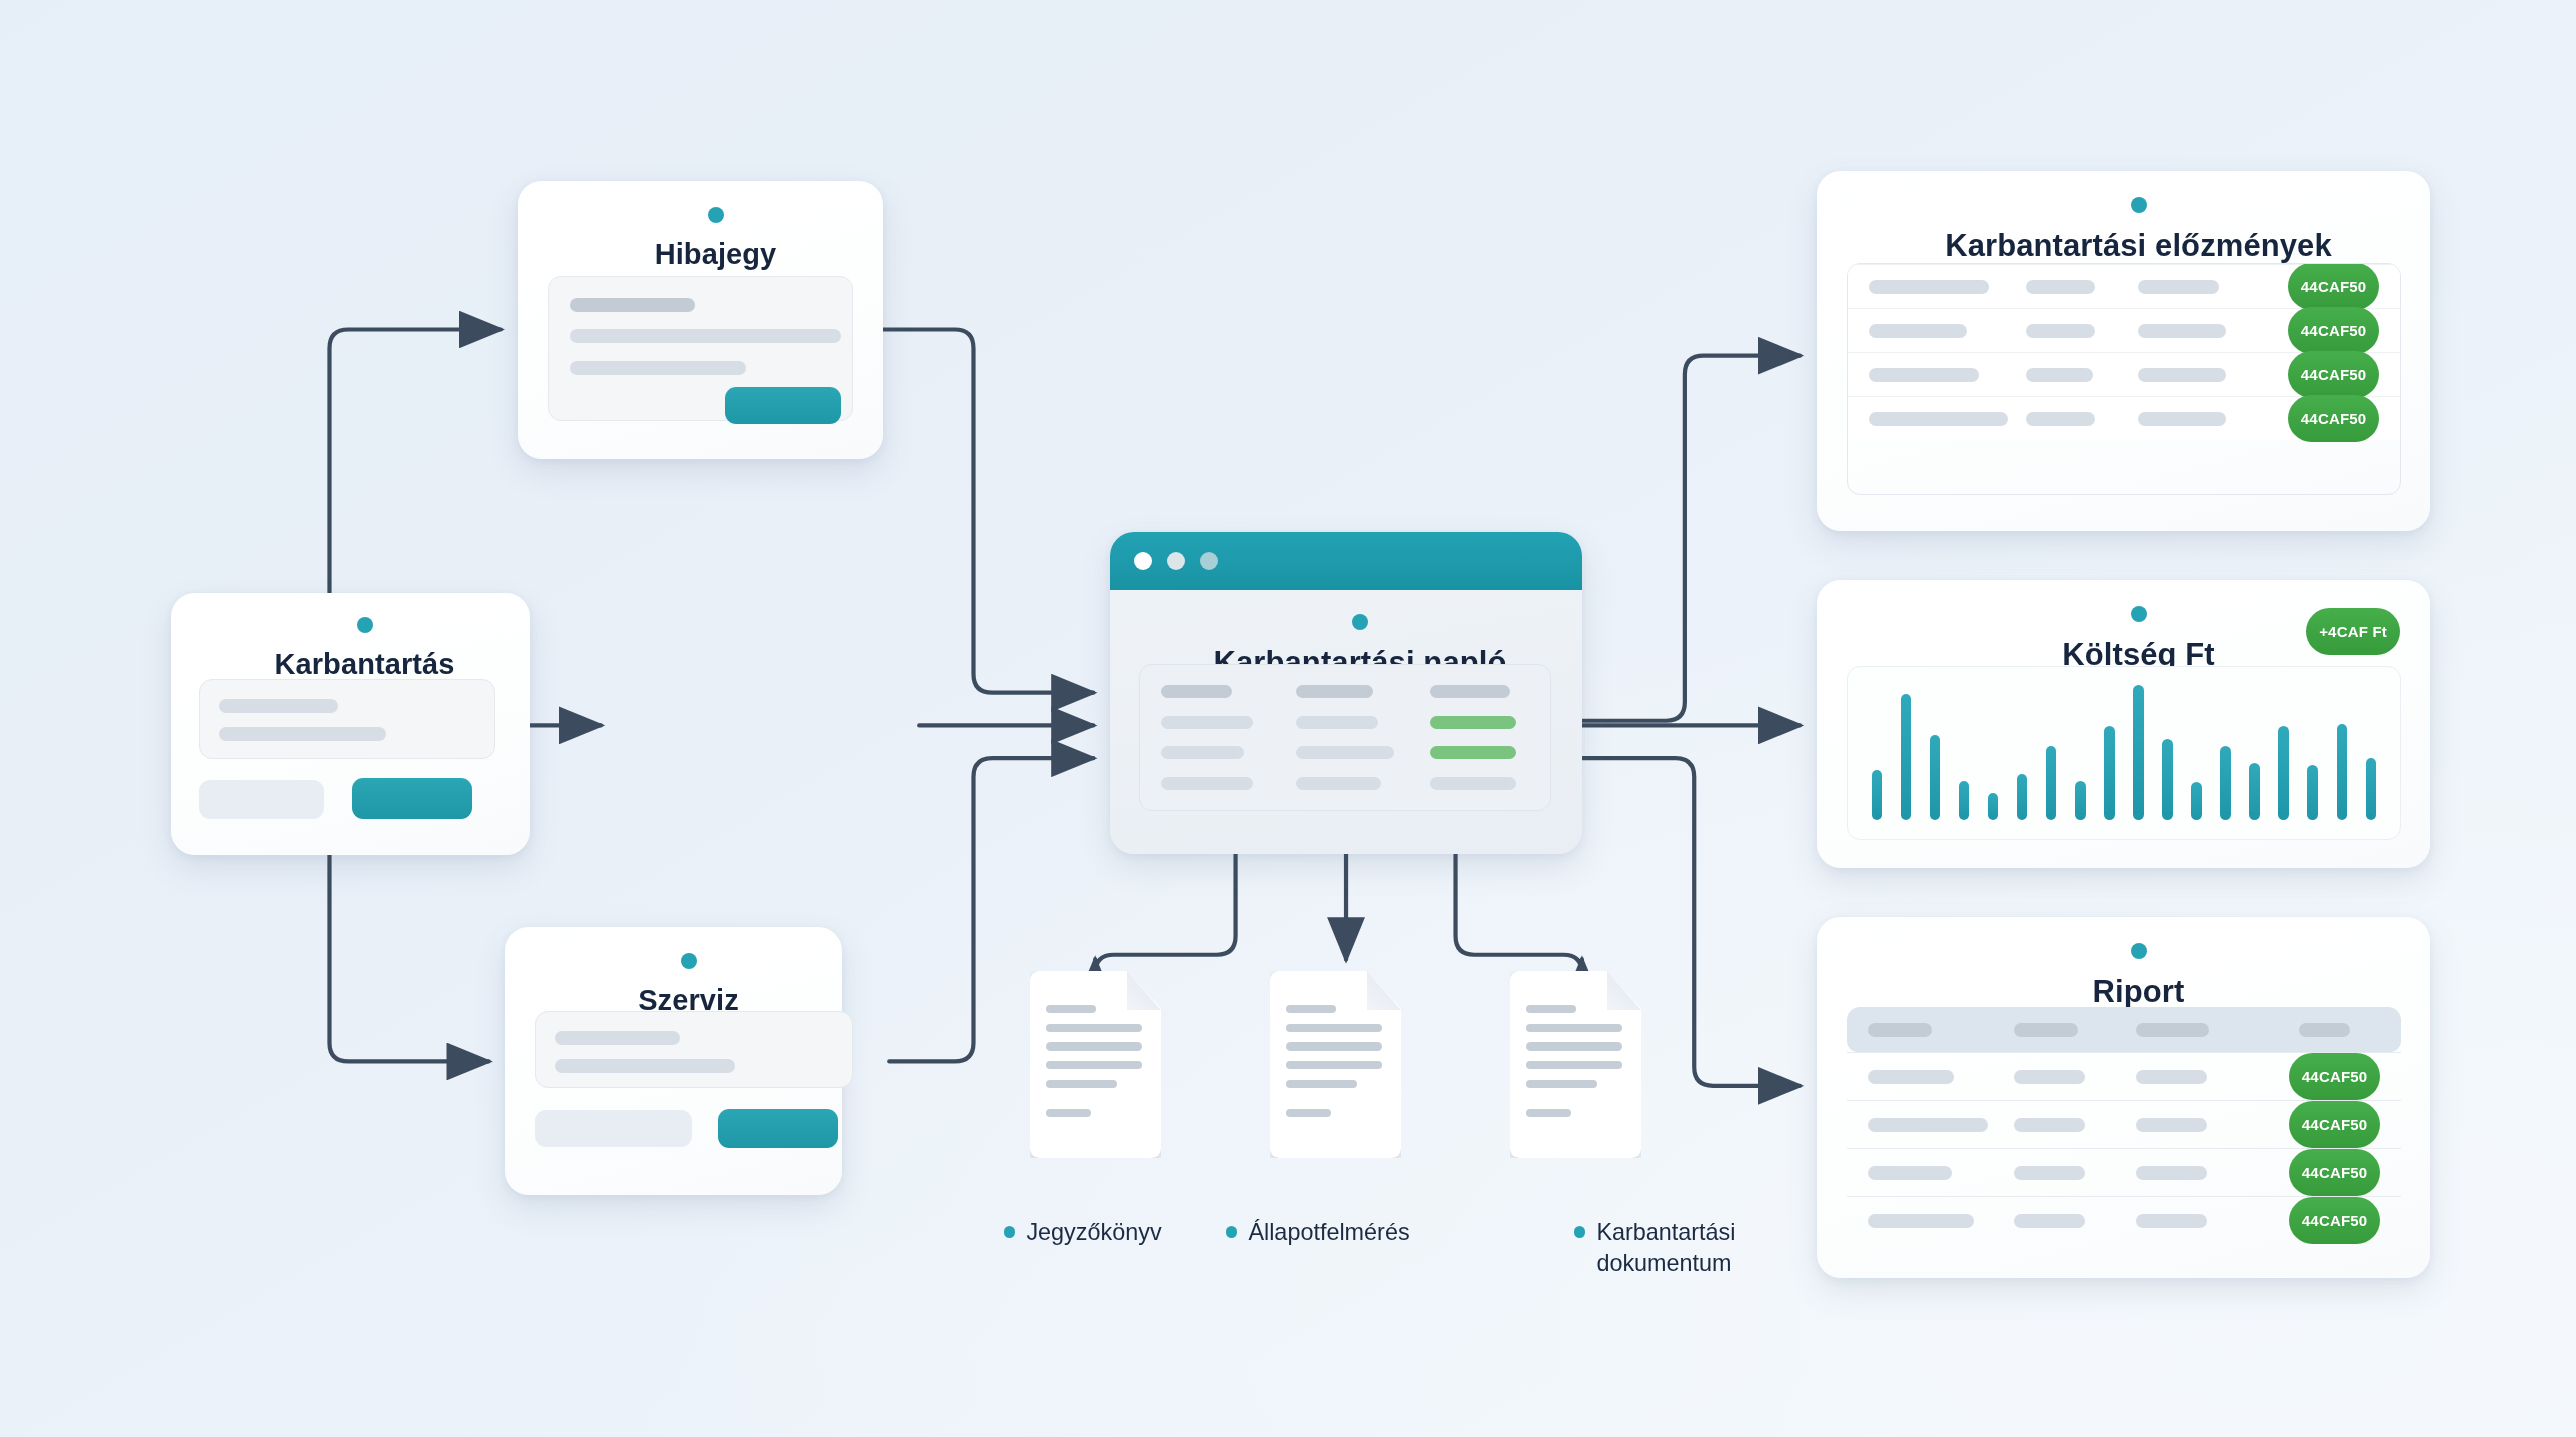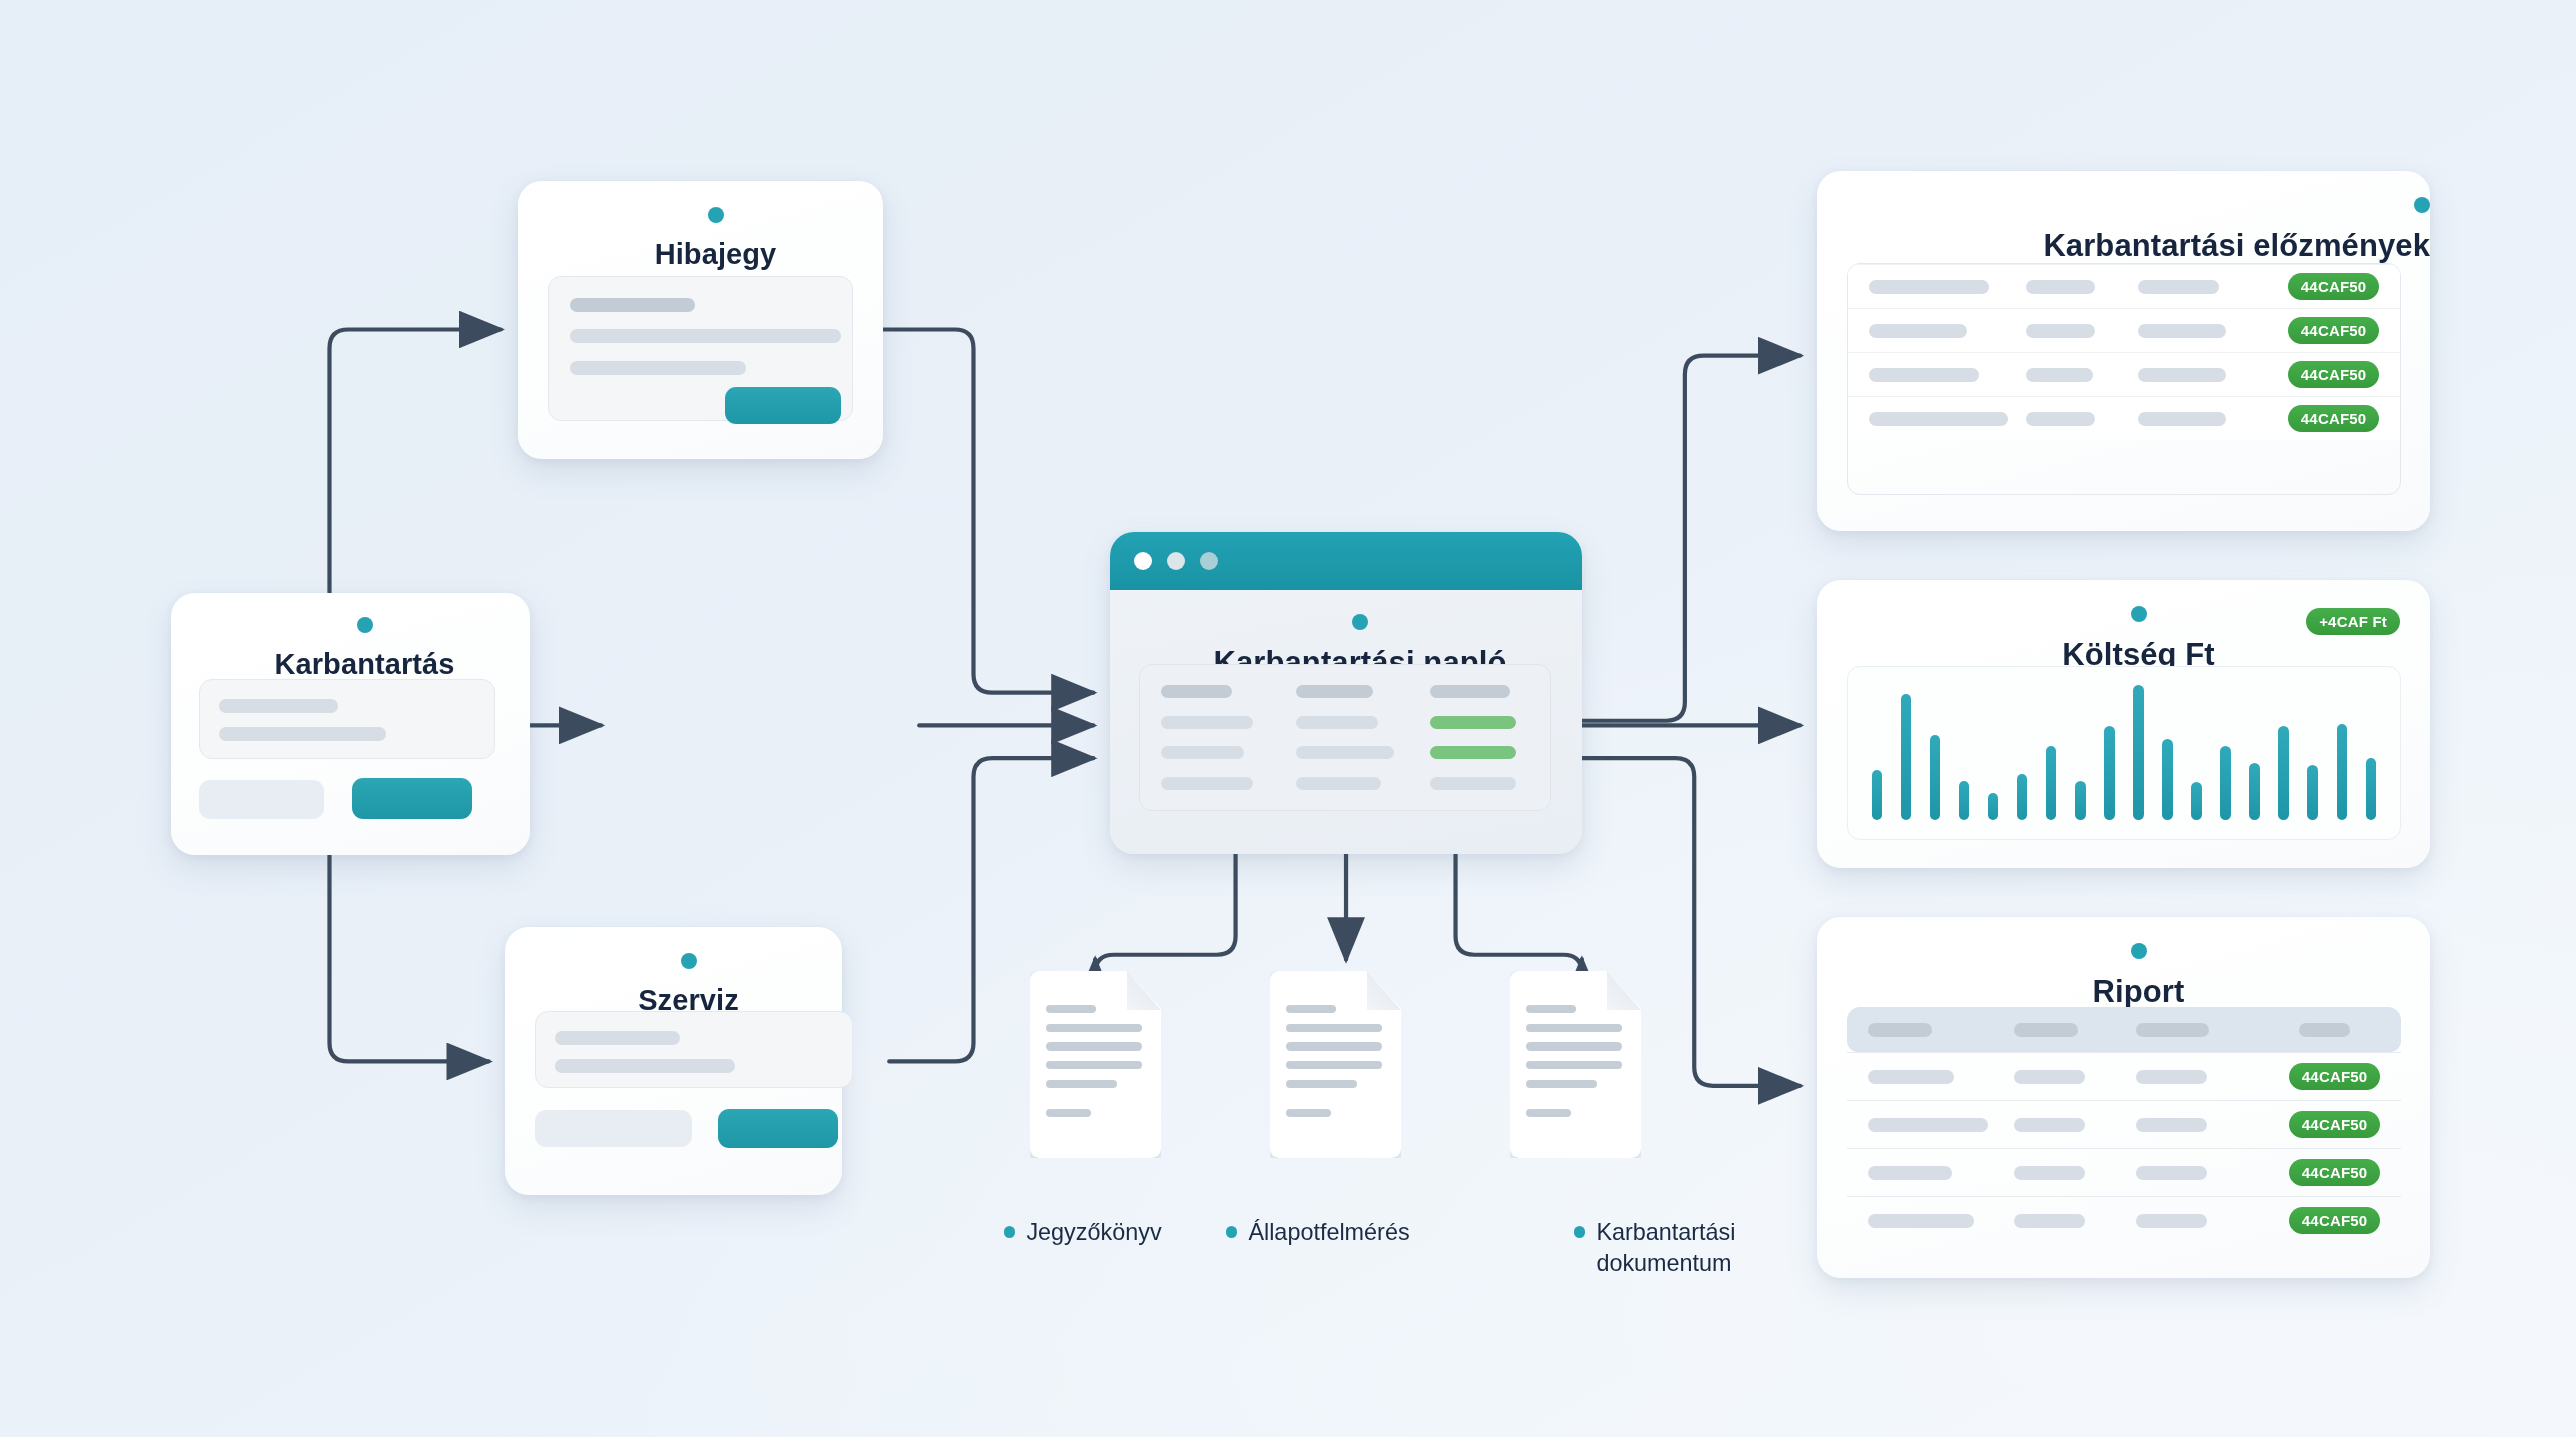--- a/index.html
+++ b/index.html
@@ -105,25 +105,25 @@
   }
   #node-naplo .grid .sk { height: 13px; }
 
   
   .tbl { position: absolute; border-radius: 13px; overflow: hidden; border: 0.9px solid #E2E8EE; }
   .tbl .thead { background: #DCE4ED; display: flex; align-items: center; }
   .tbl .trow { background: #FFFFFF; display: flex; align-items: center; border-top: 0.9px solid #EEF2F5; }
   .badge {
     background: linear-gradient(180deg,#46AE4B 0%,#379B3C 100%);
     color: #FFFFFF; border-radius: 935px; font-size: 15px; font-weight: 600;
-    padding: 5px 13px; white-space: nowrap; letter-spacing: 0.2px;
+    padding: 15px 13px; white-space: nowrap; letter-spacing: 0.2px;
   }
   .status-hdr { font-size: 18px; color: #1B2B44; font-weight: 500; }
 
-  #node-elozmenyek .title-row { margin: 26px 0 0 30px; align-items: flex-end; }
+  #node-elozmenyek .title-row { margin: 26px 0 0 30px; }
   #node-elozmenyek .tbl { left: 30px; top: 92px; width: 554px; height: 232px; }
   #node-elozmenyek .thead { height: 54px; }
   #node-elozmenyek .trow { height: 44px; }
 
   #node-riport .title-row { margin: 26px 0 12px 30px; }
   #node-riport .tbl { left: 30px; top: 90px; width: 554px; height: 238px; border: none; }
   #node-riport .thead { height: 45px; border-radius: 11.2px; }
   #node-riport .trow { height: 48px; background: transparent; border-top: 0.9px solid #E6EBF0; }
   #node-riport .trow:first-of-type { border-top: none; }
 

